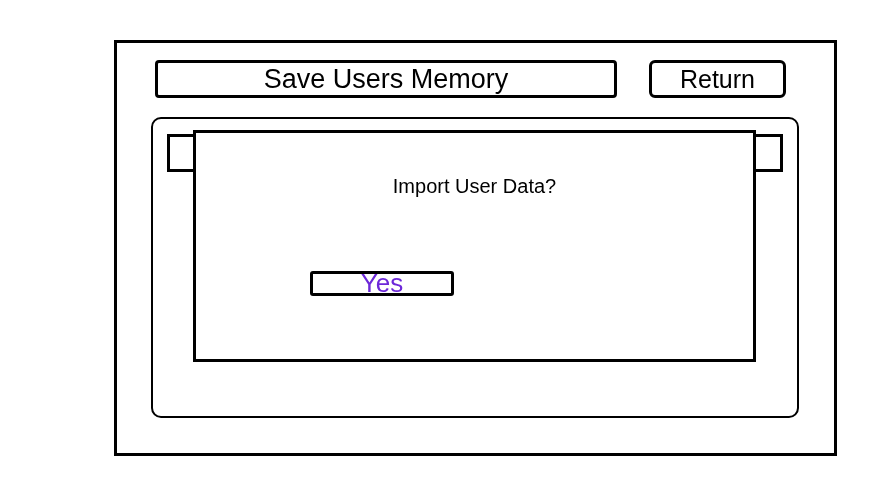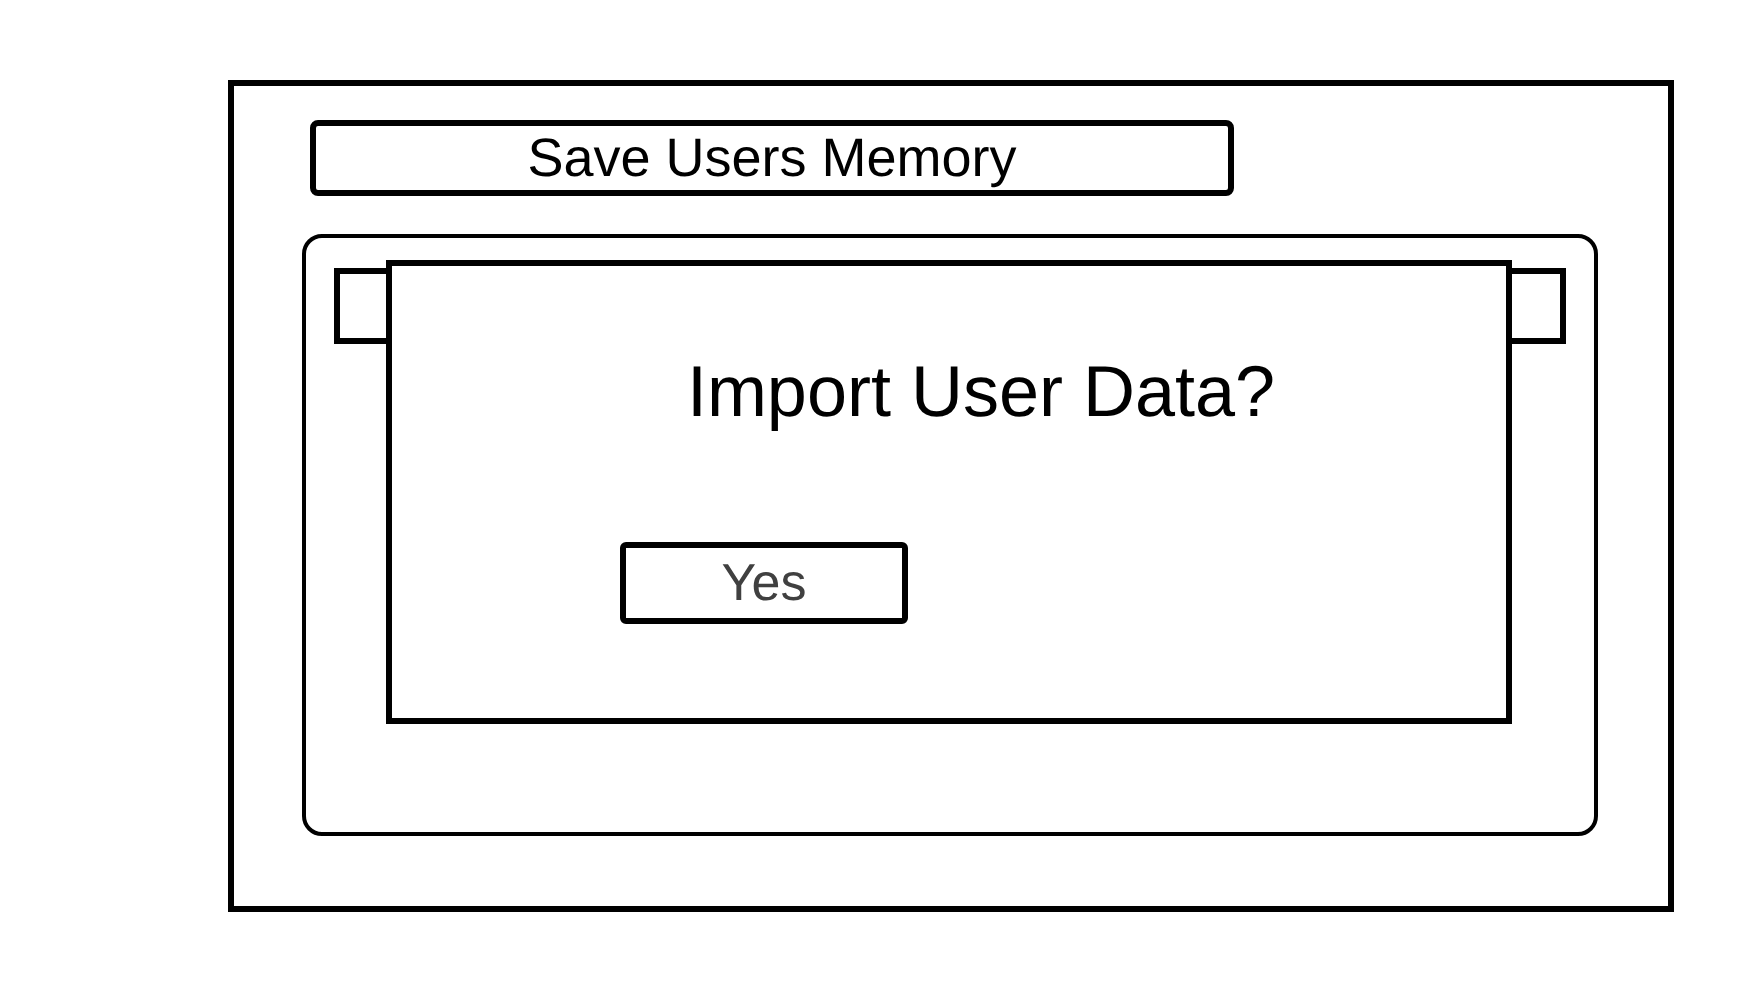--- a/index.html
+++ b/index.html
@@ -95,53 +95,53 @@
     background: #ffffff;
     z-index: 2;
   }
   
   .dialog-question {
     position: absolute;
     left: 0;
     top: 42px;
     width: 100%;
     text-align: center;
-    font-size: 36px;
-    padding-left: 16px;
+    font-size: 20px;
   }
   .dialog-btn {
     position: absolute;
     top: 138px;
-    height: 41px;
+    height: 25px;
     border: 3px solid #000000;
     border-radius: 3px;
     box-sizing: border-box;
     display: flex;
     align-items: center;
     justify-content: center;
     font-size: 26px;
     font-family: inherit;
-    color: #404040;
+    color: #6d28d9;
     background: #ffffff;
     padding: 0;
     cursor: pointer;
   }
   .yes-btn { left: 114px; width: 144px; }
   .no-btn  { left: 303px; width: 140px; }
 </style>
 </head>
 <body>
 
 <div class="screen">
   <div class="window">
 
     <div class="title-box">
       <span>Save Users Memory</span>
     </div>
 
+    <button class="return-btn">Return</button>
 
     <div class="panel"></div>
 
     <div class="obscured-row"></div>
 
     <div class="dialog">
       <div class="dialog-question">Import User Data?</div>
 
       <button class="dialog-btn yes-btn">Yes</button>
 

